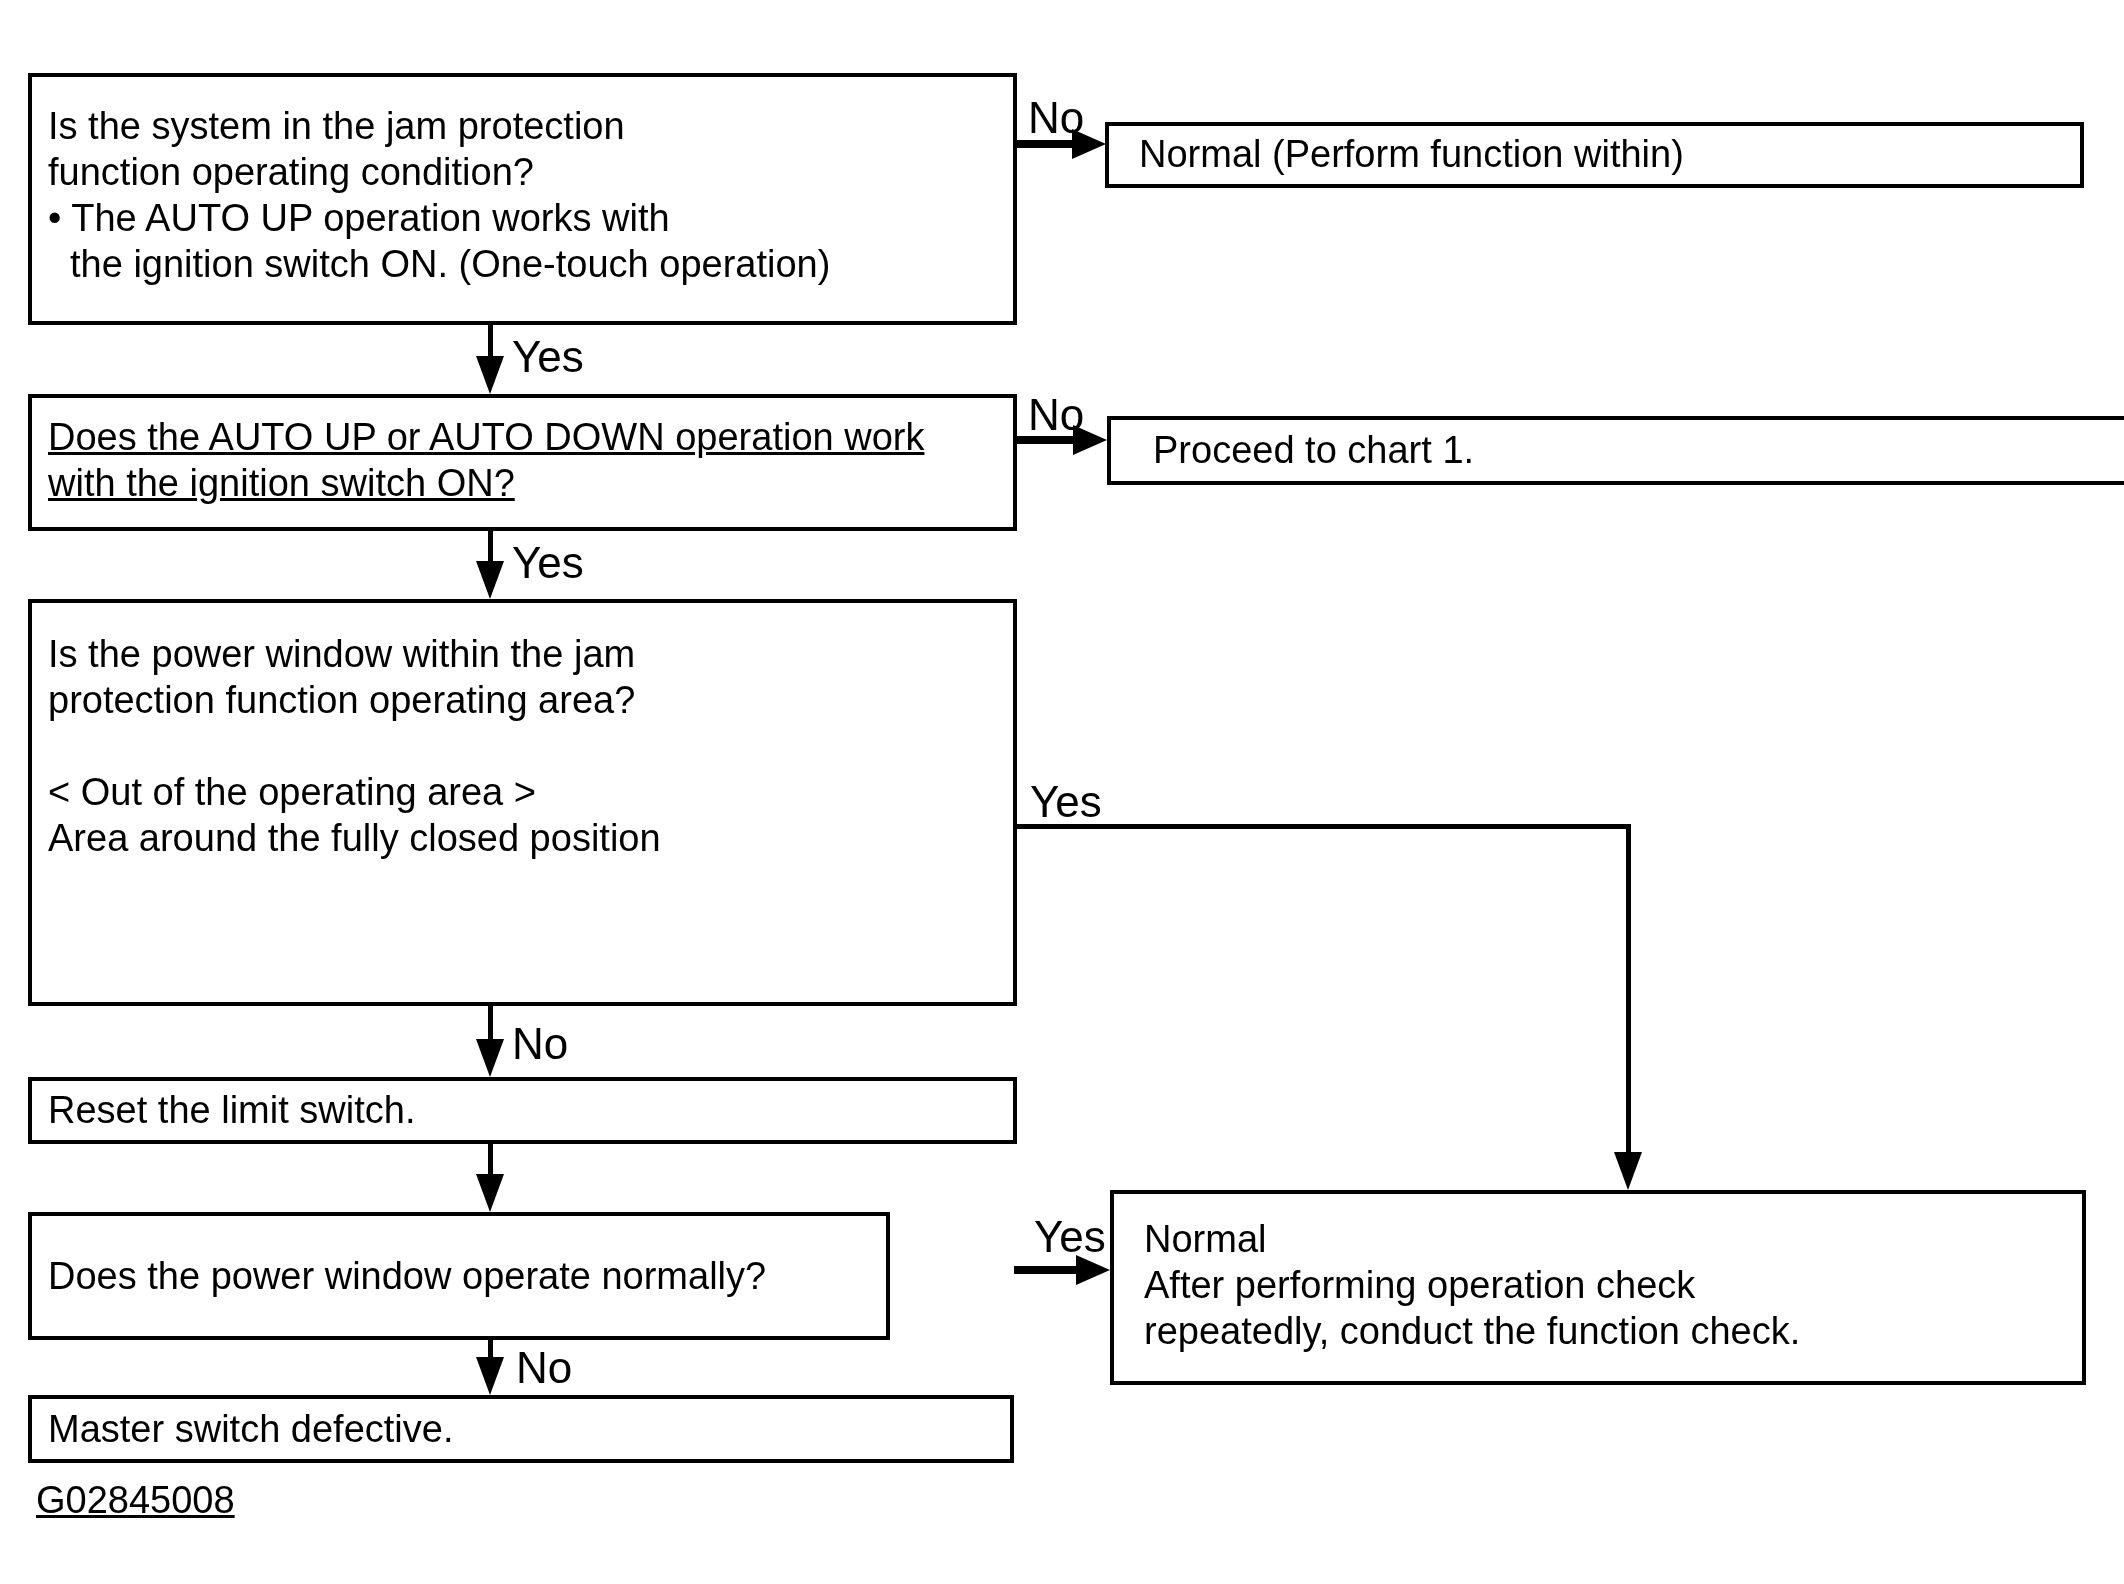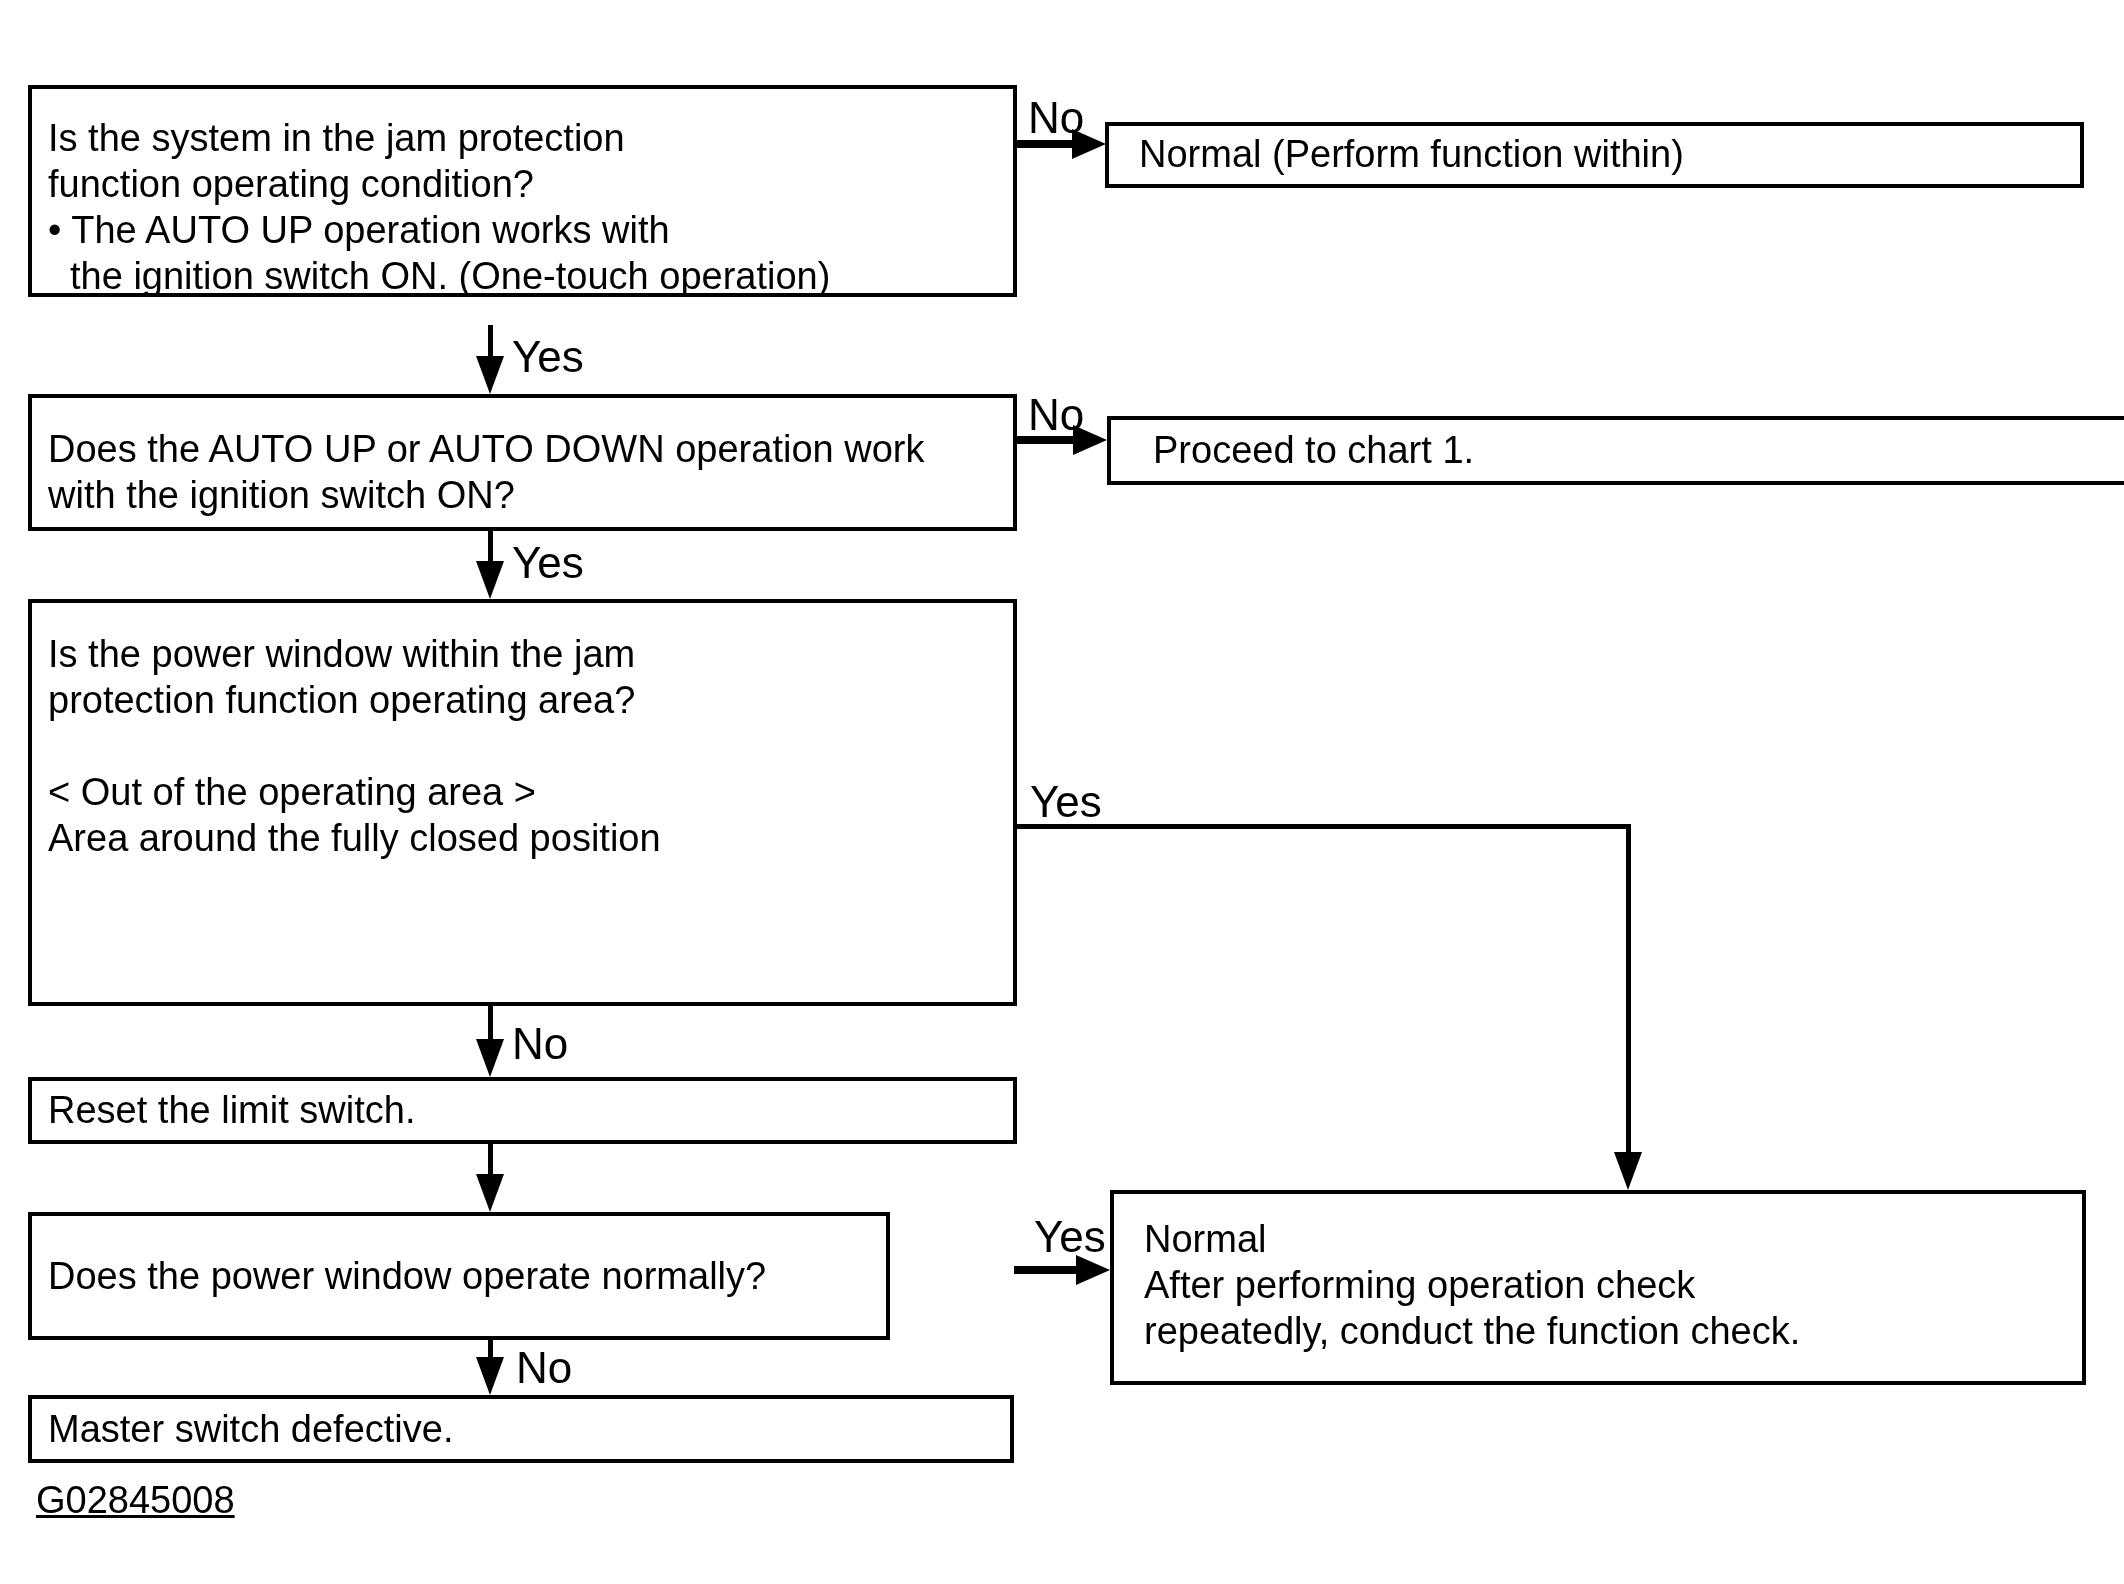--- a/index.html
+++ b/index.html
@@ -45,21 +45,21 @@
     font-size:38px;
     line-height:36px;
     text-decoration:underline;
   }
 </style>
 </head>
 <body>
 
 <div class="canvas">
 
-  <div class="nodebox" style="left:28px; top:73px; width:989px; height:212px;margin-top:12px;">
+  <div class="nodebox" style="left:28px; top:73px; width:989px; height:252px;">
     <div class="txt" style="padding:26px 12px 0 16px;">
       <div class="tline">Is the system in the jam protection</div>
       <div class="tline">function operating condition?</div>
       <div class="tline">• The AUTO UP operation works with</div>
       <div class="tline" style="padding-left:22px;">the ignition switch ON. (One-touch operation)</div>
     </div>
   </div>
 
   <span class="edge-label" style="left:1028px; top:95px;">No</span>
   <div class="hline" style="left:1017px; top:140px; width:56px; height:8px;"></div>
@@ -69,21 +69,21 @@
     <div class="txt" style="padding:5px 12px 0 30px;">
       <div class="tline">Normal (Perform function within)</div>
     </div>
   </div>
 
   <div class="vline" style="left:488px; top:325px; width:5px; height:35px;"></div>
   <div class="arrow-down" style="left:476px; top:356px;"></div>
   <span class="edge-label" style="left:512px; top:334px;">Yes</span>
 
   <div class="nodebox" style="left:28px; top:394px; width:989px; height:137px;">
-    <div class="txt" style="padding:28px 12px 0 16px;">
+    <div class="txt" style="padding:16px 12px 0 16px;text-decoration:underline;">
       <div class="tline">Does the AUTO UP or AUTO DOWN operation work</div>
       <div class="tline">with the ignition switch ON?</div>
     </div>
   </div>
 
   <span class="edge-label" style="left:1028px; top:392px;">No</span>
   <div class="hline" style="left:1015px; top:436px; width:58px; height:8px;"></div>
   <div class="arrow-right" style="left:1073px; top:425px;"></div>
 
   <div class="nodebox" style="left:1107px; top:416px; width:1134px; height:69px;padding-left:12px;">

